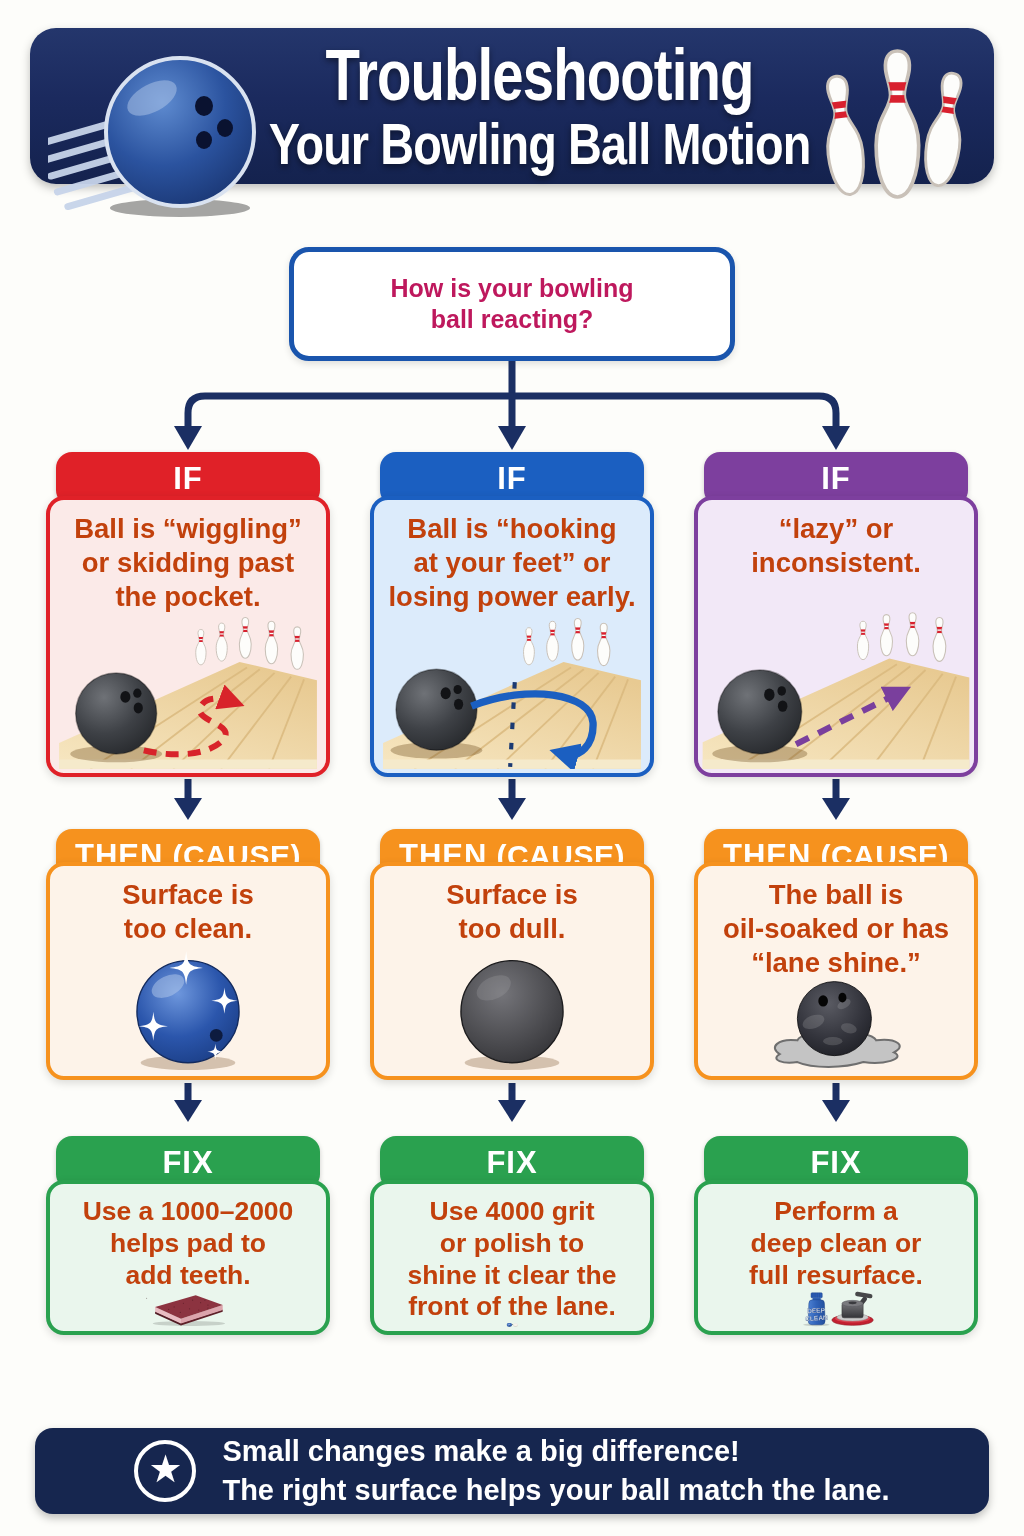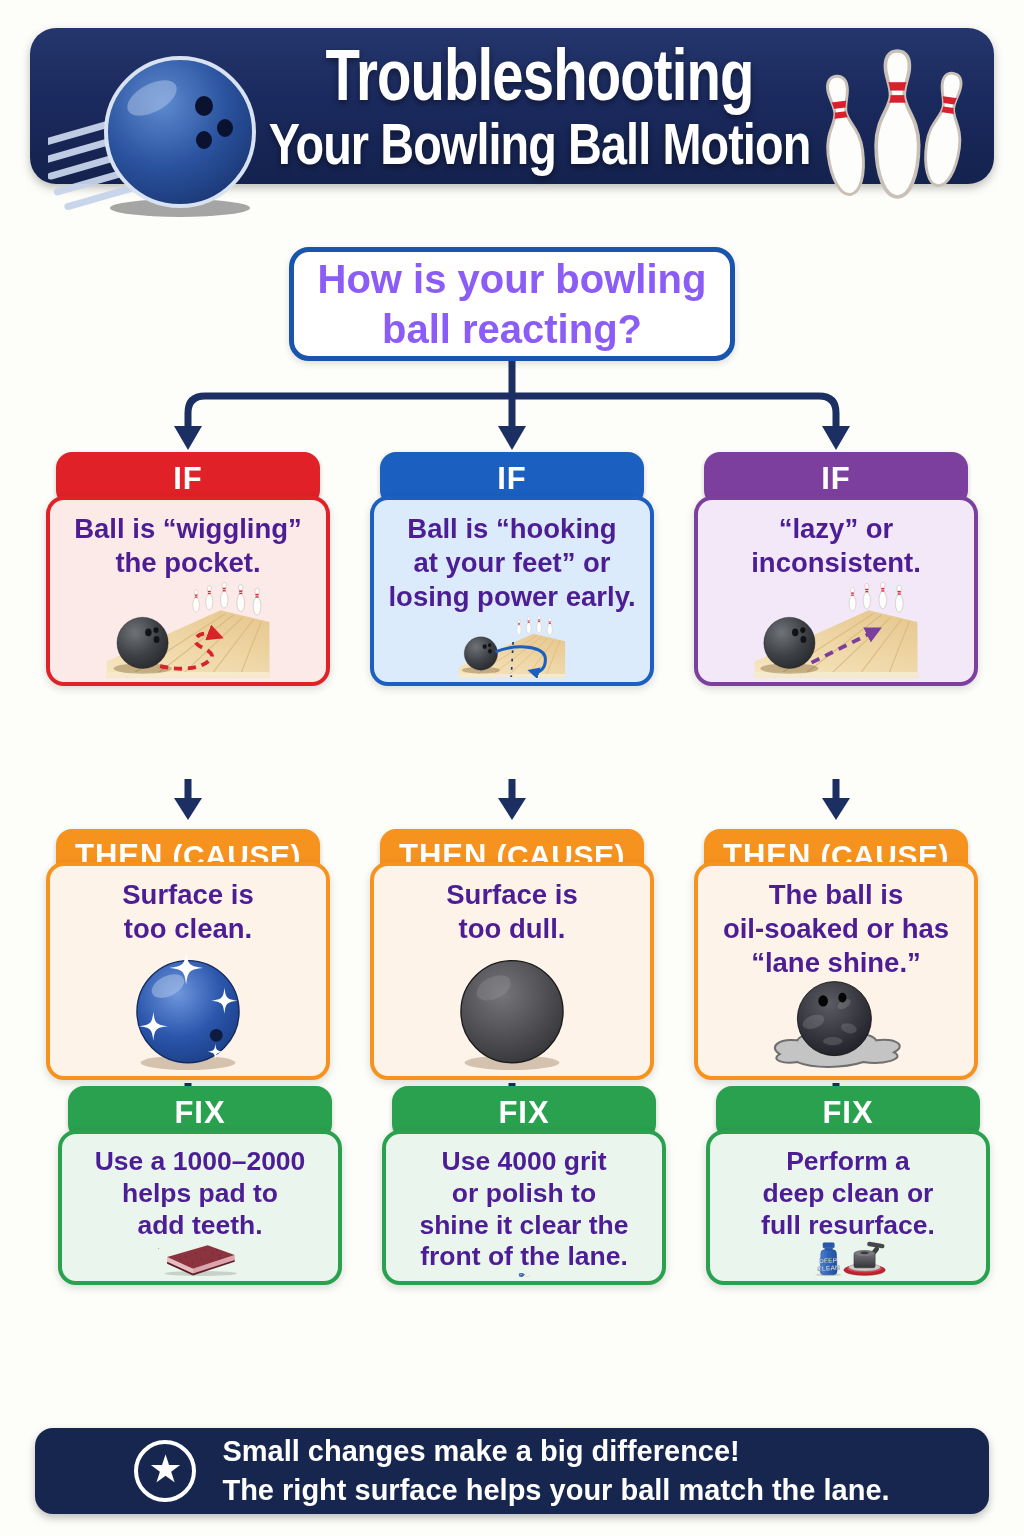--- a/index.html
+++ b/index.html
@@ -15,48 +15,48 @@
   .banner-title .t1 { font-size:64px; font-weight:800; letter-spacing:-1px; line-height:1.05;
                       transform:scale(.88,1.12); text-shadow:0 3px 6px rgba(0,0,0,.45); }
   .banner-title .t2 { font-size:52px; font-weight:800; letter-spacing:-1px; line-height:1.05; margin-top:8px;
                       transform:scale(.9,1.12); text-shadow:0 3px 6px rgba(0,0,0,.45); white-space:nowrap; }
   .banner-ball { position:absolute; left:18px; top:8px; }
   .banner-pins { position:absolute; right:8px; top:12px; }
 
   
   .qbox { position:absolute; left:289px; top:247px; width:446px; height:114px; background:#fff;
           border:5px solid #1A55AD; border-radius:20px; display:flex; flex-direction:column;
-          align-items:center; justify-content:center; color:#8b5cf6; font-size:40px; font-weight:800;
+          align-items:center; justify-content:center; color:#be185d; font-size:25px; font-weight:800;
           line-height:1.26; box-shadow:0 3px 7px rgba(0,0,0,.12); }
 
   
   .connectors { position:absolute; left:0; top:0; width:1024px; height:1536px; pointer-events:none; }
 
   
   .fbox { position:absolute; width:284px; }
   .fbox .tab { position:absolute; top:0; left:10px; right:10px; height:54px; border-radius:16px;
                display:flex; align-items:center; justify-content:center; gap:9px;
                color:#fff; font-weight:800; font-size:31px; letter-spacing:1px;
                box-shadow:0 2px 5px rgba(0,0,0,.2); }
   .fbox .tab .cause { font-size:30px; font-weight:800; letter-spacing:.5px; }
   .fbox .bd { position:absolute; top:44px; left:0; right:0; bottom:0; border-radius:18px;
               border:4px solid; display:flex; flex-direction:column; align-items:center;
               padding-top:12px; box-shadow:0 3px 8px rgba(0,0,0,.14); }
-  .line { font-size:27.5px; font-weight:700; color:#4c1d95; line-height:1.24; text-align:center; }
+  .line { font-size:27.5px; font-weight:700; color:#c2410c; line-height:1.24; text-align:center; }
   .fix .line { font-size:26.5px; line-height:1.2; }
 
   .c1 .tab { background:#E02128; } .c1 .bd { border-color:#E02128; background:#FBEAE8; }
   .c2 .tab { background:#1B5FC1; } .c2 .bd { border-color:#1B5FC1; background:#DCEBFB; }
   .c3 .tab { background:#7D3F9E; } .c3 .bd { border-color:#7D3F9E; background:#F2E8F7; }
   .then .tab { background:#F6921E;margin-top:11px; } .then .bd { border-color:#F6921E; background:#FDF3E9; }
   .fix  .tab { background:#2AA14F; } .fix  .bd { border-color:#2AA14F; background:#EAF6ED; }
 
-  .row-if   { top:452px; height:234px; }
+  .row-if   { top:452px; height:325px; }
   .row-then { top:818px; height:262px; }
-  .row-fix  { top:1086px; height:199px;margin-left:12px; }
+  .row-fix  { top:1136px; height:199px; }
   .colx1 { left:46px; } .colx2 { left:370px; } .colx3 { left:694px; }
 
   .ill { margin-top:auto; margin-bottom:4px; }
 
   
   .footer { position:absolute; left:35px; top:1428px; width:954px; height:86px; background:#16264F;
             border-radius:18px; display:flex; align-items:center; justify-content:center; gap:26px;
             box-shadow:0 4px 9px rgba(0,0,0,.25); }
   .star-badge { width:62px; height:62px; border:4px solid #fff; border-radius:50%;
                 display:flex; align-items:center; justify-content:center; flex:0 0 auto; }
@@ -193,20 +193,21 @@
       <polygon points="174,1100 202,1100 188,1122"></polygon>
       <polygon points="498,1100 526,1100 512,1122"></polygon>
       <polygon points="822,1100 850,1100 836,1122"></polygon>
     </g>
   </svg>
 
   <div class="fbox c1 row-if colx1">
     <div class="tab">IF</div>
     <div class="bd">
       <div class="line">Ball is “wiggling”</div>
+      <div class="line">or skidding past</div>
       <div class="line">the pocket.</div>
       <svg class="ill" width="272" height="160" viewBox="0 0 280 168">
         <polygon points="0,168 0,140 196,52 280,72 280,168" fill="url(#laneG)"></polygon>
         <path d="M34,168 L204,58 M78,168 L218,60 M124,168 L234,64 M176,168 L252,68 M228,168 L266,71" stroke="#D9B87E" stroke-width="2" fill="none" opacity=".85"></path>
         <polygon points="0,168 0,158 280,158 280,168" fill="#F5EACB"></polygon>
         <g>
           <use href="#pinFull" transform="translate(146,16) scale(0.40)"></use>
           <use href="#pinFull" transform="translate(168,9) scale(0.43)"></use>
           <use href="#pinFull" transform="translate(193,3) scale(0.46)"></use>
           <use href="#pinFull" transform="translate(221,7) scale(0.48)"></use>

